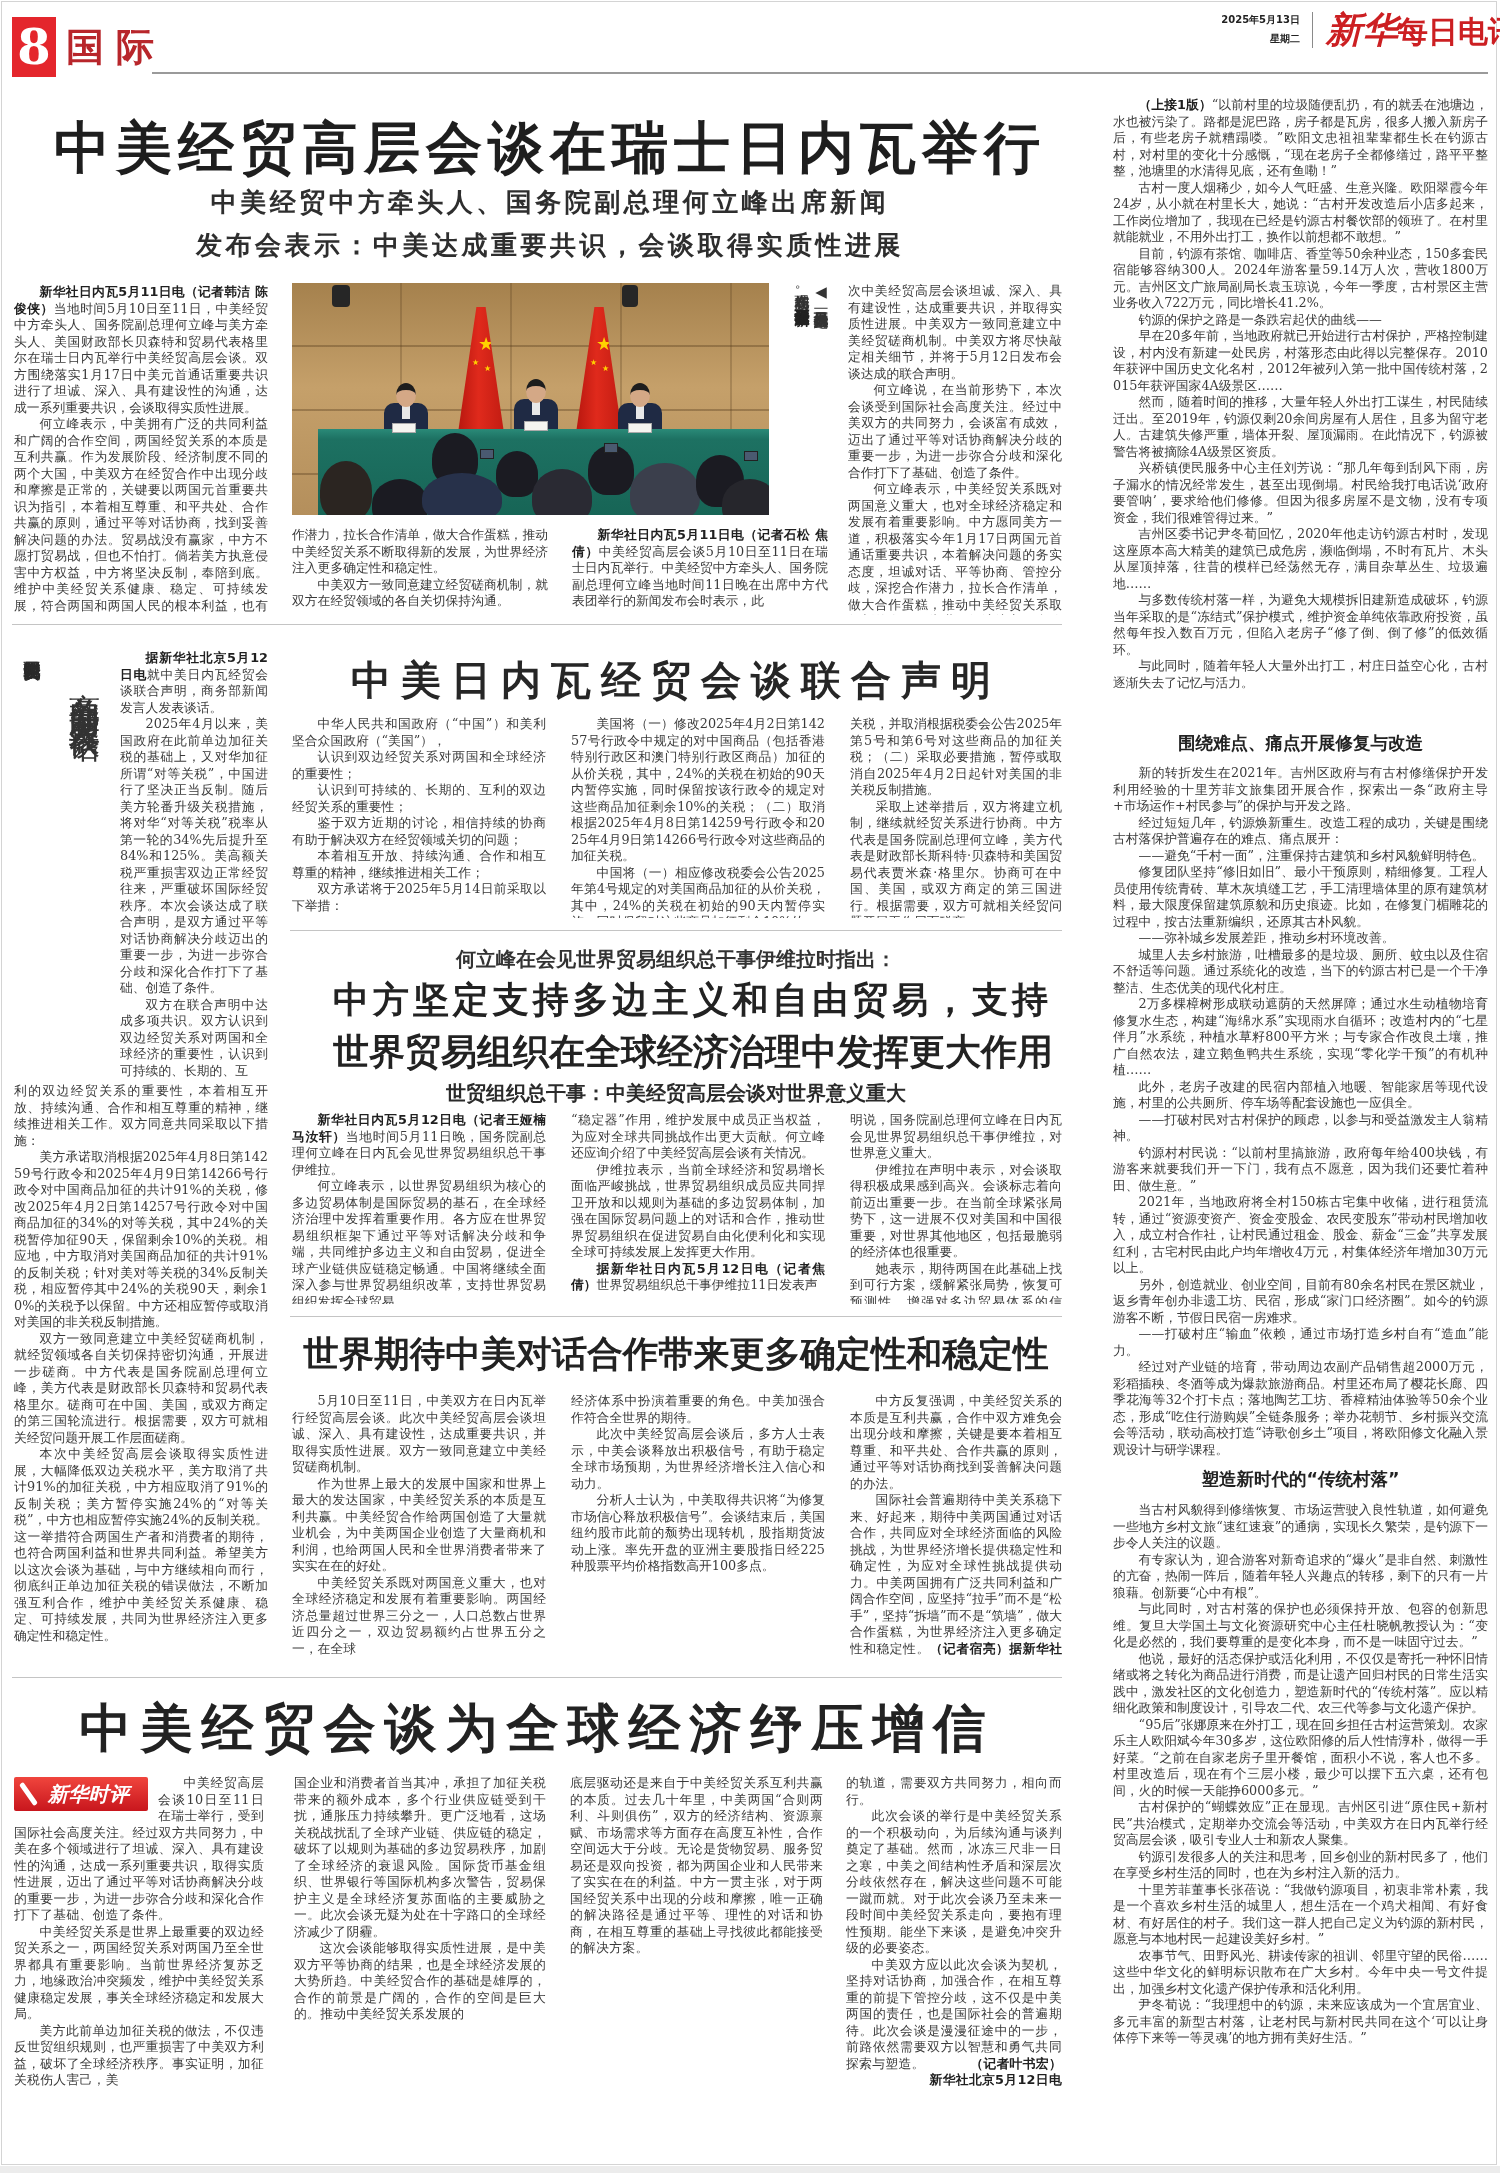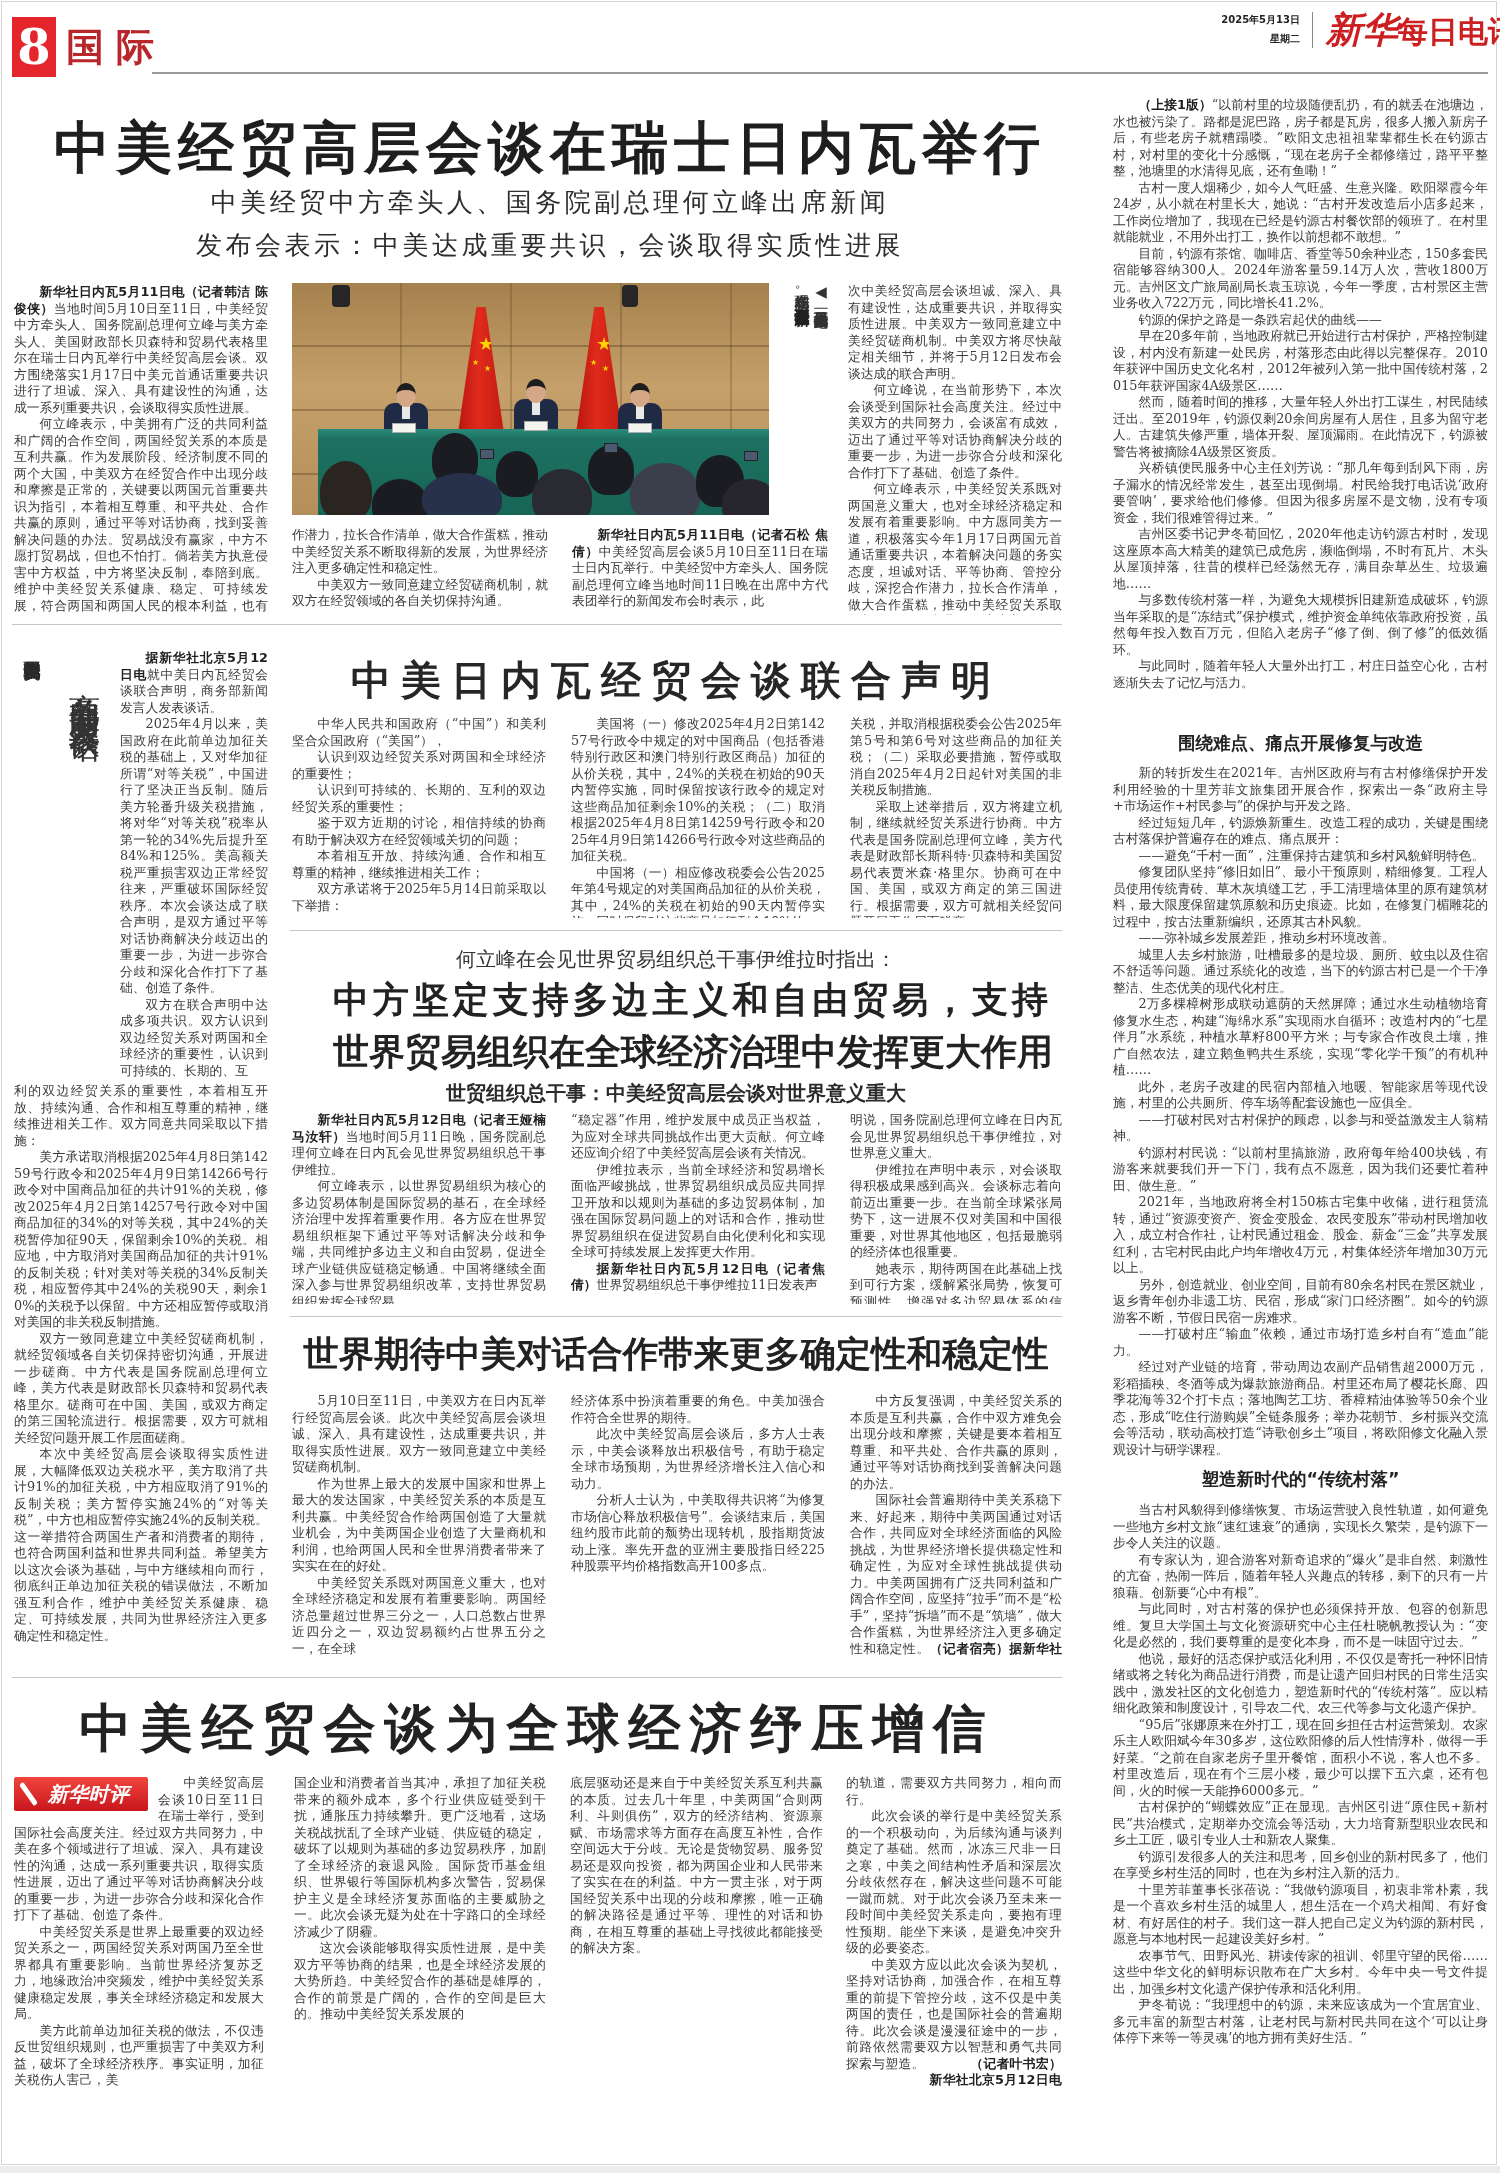--- a/index.html
+++ b/index.html
@@ -1,21 +1,21 @@
 <!DOCTYPE html>
 <html><head>
 <meta charset="utf-8">
 <style>
 *{box-sizing:border-box;margin:0;padding:0;}
 html,body{width:1500px;height:2173px;overflow:hidden;background:#ececec;}
 #page{position:absolute;left:0;top:0;width:1500px;height:2166px;background:#fff;}
 .frame{position:absolute;left:1px;top:1px;width:1496px;height:2164px;border:1px solid #d4d4d4;}
 .abs{position:absolute;}
 .serif{font-family:"DejaVu Serif","Liberation Serif",serif;}
-.sans{font-family:"DejaVu Sans","Liberation Sans",sans-serif;}
+.sans{font-family:"DejaVu Sans","Liberation Sans",sans-serif;font-weight:bold;}
 .body-text{position:absolute;font-family:"DejaVu Serif","Liberation Serif",serif;font-size:12.8px;line-height:16.5px;color:#3a3a3a;text-align:justify;overflow:hidden;word-break:break-all;}
 .body-text p{text-indent:2em;}
 .body-text p.cont{text-indent:0;}
 .dl{font-family:"DejaVu Sans","Liberation Sans",sans-serif;font-weight:bold;color:#1f1f1f;}
 .byline{text-align:right;text-indent:0 !important;font-family:"DejaVu Sans","Liberation Sans",sans-serif;font-weight:bold;color:#1f1f1f;}
 .rule{position:absolute;height:1px;background:#c4c4c4;}
 .center{text-align:center;white-space:nowrap;}
 
 
 .pgnum{left:12px;top:17px;width:44px;height:60px;background:#e4262c;color:#fff;font-size:48px;font-weight:bold;line-height:60px;text-align:center;}
@@ -283,20 +283,20 @@
     <p>——打破村庄“输血”依赖，通过市场打造乡村自有“造血”能力。</p>
     <p>经过对产业链的培育，带动周边农副产品销售超2000万元，彩稻插秧、冬酒等成为爆款旅游商品。村里还布局了樱花长廊、四季花海等32个打卡点；落地陶艺工坊、香樟精油体验等50余个业态，形成“吃住行游购娱”全链条服务；举办花朝节、乡村振兴交流会等活动，联动高校打造“诗歌创乡土”项目，将欧阳修文化融入景观设计与研学课程。</p>
   </div>
   <div class="abs rc-head sans center" style="top:1467px">塑造新时代的“传统村落”</div>
   <div class="body-text" style="left:1113px;top:1502px;width:375px;height:660px">
     <p>当古村风貌得到修缮恢复、市场运营驶入良性轨道，如何避免一些地方乡村文旅“速红速衰”的通病，实现长久繁荣，是钓源下一步令人关注的议题。</p>
     <p>有专家认为，迎合游客对新奇追求的“爆火”是非自然、刺激性的亢奋，热闹一阵后，随着年轻人兴趣点的转移，剩下的只有一片狼藉。创新要“心中有根”。</p>
     <p>与此同时，对古村落的保护也必须保持开放、包容的创新思维。复旦大学国土与文化资源研究中心主任杜晓帆教授认为：“变化是必然的，我们要尊重的是变化本身，而不是一味固守过去。”</p>
     <p>他说，最好的活态保护或活化利用，不仅仅是寄托一种怀旧情绪或将之转化为商品进行消费，而是让遗产回归村民的日常生活实践中，激发社区的文化创造力，塑造新时代的“传统村落”。应以精细化政策和制度设计，引导农二代、农三代等参与文化遗产保护。</p>
     <p>“95后”张娜原来在外打工，现在回乡担任古村运营策划。农家乐主人欧阳斌今年30多岁，这位欧阳修的后人性情淳朴，做得一手好菜。“之前在自家老房子里开餐馆，面积小不说，客人也不多。村里改造后，现在有个三层小楼，最少可以摆下五六桌，还有包间，火的时候一天能挣6000多元。”</p>
-    <p>古村保护的“蝴蝶效应”正在显现。吉州区引进“原住民+新村民”共治模式，定期举办交流会等活动，大力培育新型职业农民和乡土工匠，吸引专业人士和新农人聚集。</p>
+    <p>古村保护的“蝴蝶效应”正在显现。吉州区引进“原住民+新村民”共治模式，定期举办交流会等活动，中美双方在日内瓦举行经贸高层会谈，吸引专业人士和新农人聚集。</p>
     <p>钓源引发很多人的关注和思考，回乡创业的新村民多了，他们在享受乡村生活的同时，也在为乡村注入新的活力。</p>
     <p>十里芳菲董事长张蓓说：“我做钓源项目，初衷非常朴素，我是一个喜欢乡村生活的城里人，想生活在一个鸡犬相闻、有好食材、有好居住的村子。我们这一群人把自己定义为钓源的新村民，愿意与本地村民一起建设美好乡村。”</p>
     <p>农事节气、田野风光、耕读传家的祖训、邻里守望的民俗……这些中华文化的鲜明标识散布在广大乡村。今年中央一号文件提出，加强乡村文化遗产保护传承和活化利用。</p>
     <p>尹冬荀说：“我理想中的钓源，未来应该成为一个宜居宜业、多元丰富的新型古村落，让老村民与新村民共同在这个‘可以让身体停下来等一等灵魂’的地方拥有美好生活。”</p>
   </div>
 </div>
 <div class="bottom-band"></div>
 
 </body></html>

